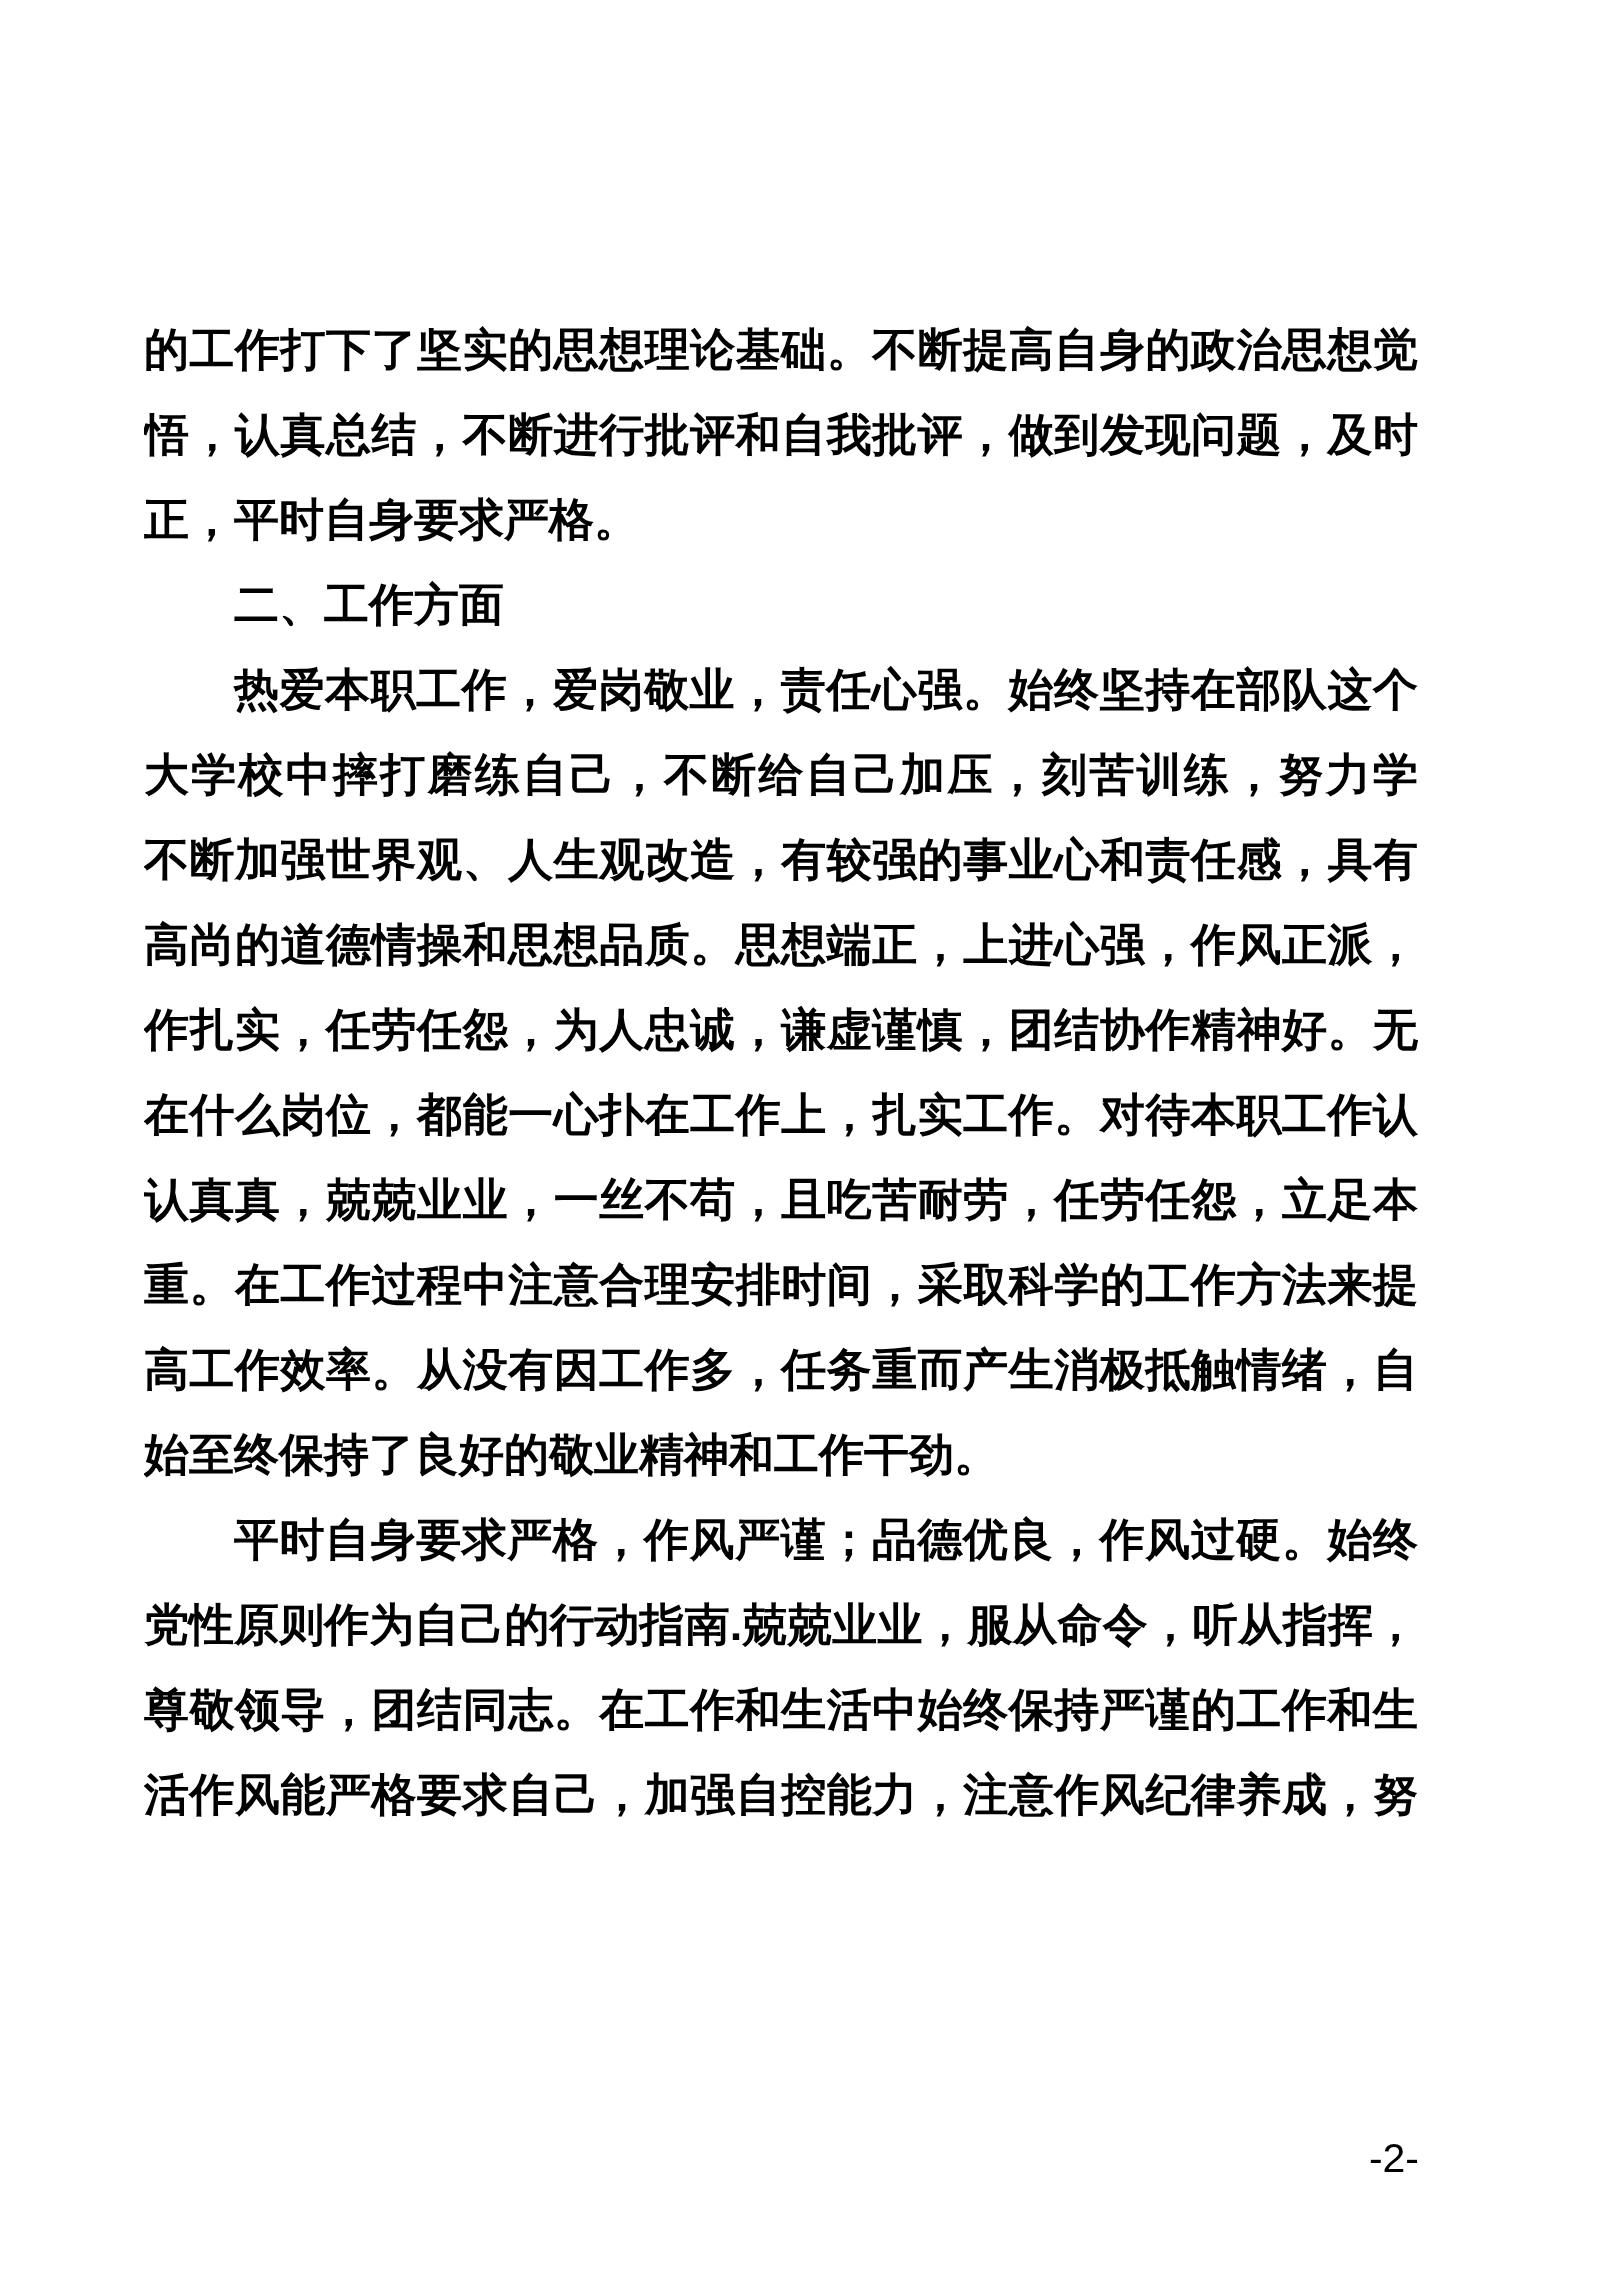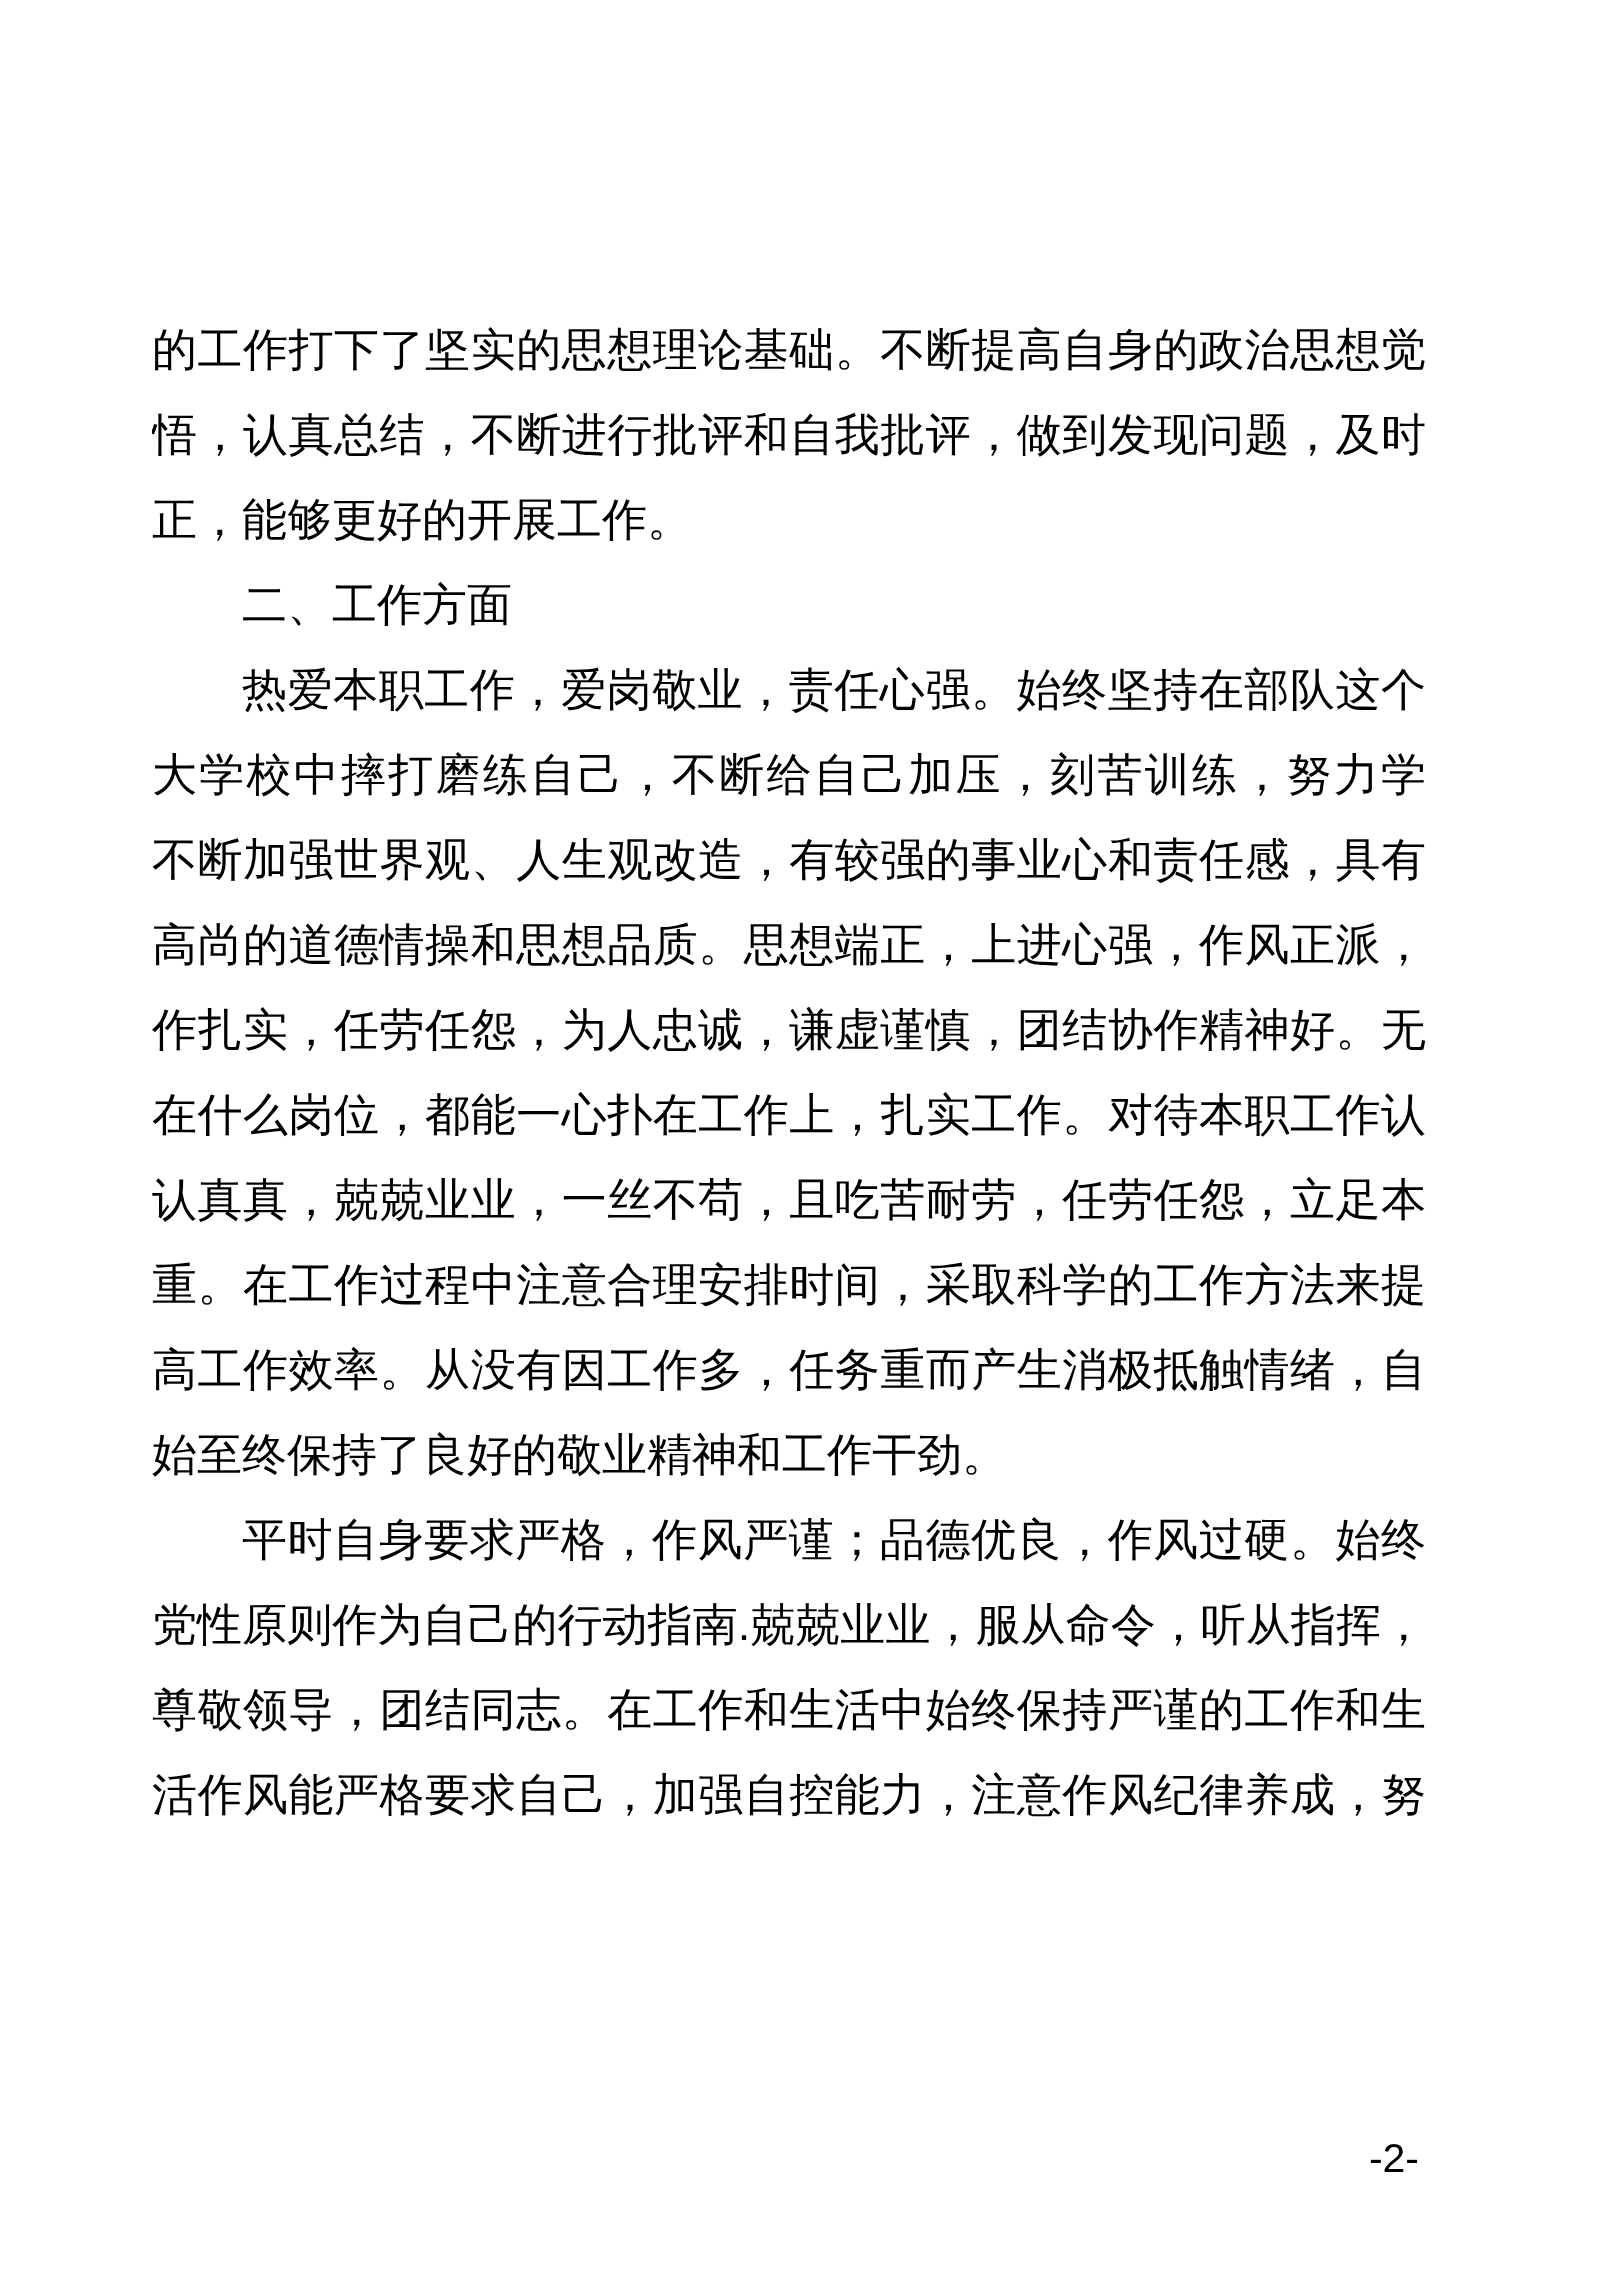--- a/index.html
+++ b/index.html
@@ -11,23 +11,24 @@
     position: relative;
     width: 1621px;
     height: 2293px;
     background: #ffffff;
     color: #000000;
     font-family: "Liberation Sans", "DejaVu Sans", sans-serif;
     overflow: hidden;
   }
   .body-text {
     position: absolute;
-    left: 152px;
+    left: 144px;
     top: 307px;
     width: 1274px;
+    font-weight: bold;
   }
   .line {
     height: 85px;
     line-height: 85px;
     font-size: 45px;
     letter-spacing: 0;
     overflow: hidden;
     white-space: normal;
   }
   .line.justify {
@@ -48,21 +49,21 @@
     text-align: right;
   }
 </style>
 </head>
 <body>
 
 <div class="page">
   <div class="body-text" id="body-text">
       <div class="line justify">的工作打下了坚实的思想理论基础。不断提高自身的政治思想觉</div>
       <div class="line justify">悟，认真总结，不断进行批评和自我批评，做到发现问题，及时纠</div>
-      <div class="line">正，能够更好的开展工作。</div>
+      <div class="line">正，平时自身要求严格。</div>
       <div class="line indent">二、工作方面</div>
       <div class="line indent justify">热爱本职工作，爱岗敬业，责任心强。始终坚持在部队这个</div>
       <div class="line justify">大学校中摔打磨练自己，不断给自己加压，刻苦训练，努力学习，</div>
       <div class="line justify">不断加强世界观、人生观改造，有较强的事业心和责任感，具有</div>
       <div class="line justify">高尚的道德情操和思想品质。思想端正，上进心强，作风正派，工</div>
       <div class="line justify">作扎实，任劳任怨，为人忠诚，谦虚谨慎，团结协作精神好。无论</div>
       <div class="line justify">在什么岗位，都能一心扑在工作上，扎实工作。对待本职工作认</div>
       <div class="line justify">认真真，兢兢业业，一丝不苟，且吃苦耐劳，任劳任怨，立足本职</div>
       <div class="line justify">重。在工作过程中注意合理安排时间，采取科学的工作方法来提</div>
       <div class="line justify">高工作效率。从没有因工作多，任务重而产生消极抵触情绪，自</div>

